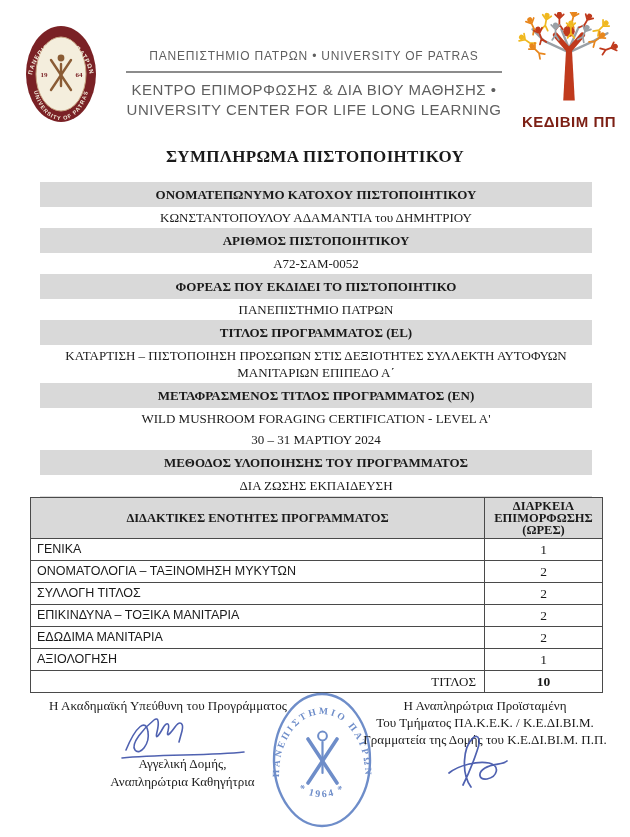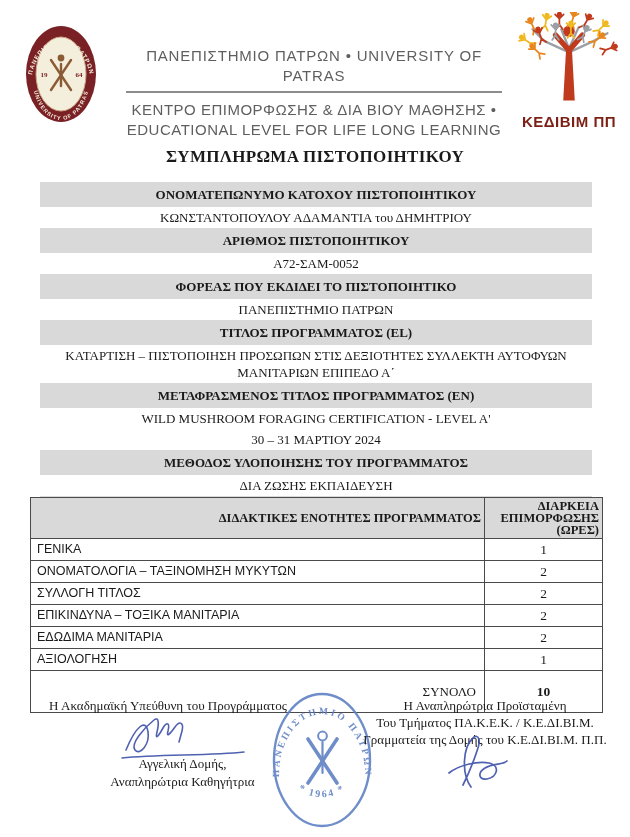--- a/index.html
+++ b/index.html
@@ -9,46 +9,46 @@
     --logo-text:#7c1f14; --stamp-blue:#5b7ec2; --ink-blue:#3c50a8;
   }
   html,body{margin:0;padding:0;background:#fff;}
   .page{position:relative;width:630px;height:837px;background:#fff;overflow:hidden;
         font-family:"Liberation Serif","DejaVu Serif",serif;color:var(--text);}
 
   
   .seal-svg{position:absolute;left:24px;top:24px;width:74px;height:100px;}
   .hdr-center{position:absolute;left:126px;top:46px;width:376px;text-align:center;
               font-family:"Liberation Sans","DejaVu Sans",sans-serif;color:var(--header-gray);}
-  .h-line1{font-size:15px;letter-spacing:.8px;line-height:20px;}
+  .h-line1{font-size:12px;letter-spacing:.8px;line-height:20px;}
   .h-rule{border-top:2px solid #8c8c8c;margin:5px 0 7px;}
   .h-line2,.h-line3{font-size:15px;letter-spacing:.5px;line-height:20px;}
   .logo-right{position:absolute;left:510px;top:12px;width:118px;text-align:center;}
   .tree-svg{width:116px;height:100px;display:block;margin:0 auto;}
   .logo-text{font-family:"Liberation Sans","DejaVu Sans",sans-serif;font-weight:bold;
              font-size:15px;letter-spacing:.5px;color:var(--logo-text);margin-top:1px;}
 
   
   .doc-title{position:absolute;left:0;top:147px;width:630px;text-align:center;
              font-weight:bold;font-size:17px;letter-spacing:.3px;}
 
   
   .t1{position:absolute;left:40px;top:182px;width:552px;text-align:center;font-size:13px;}
   .t1 .h{background:var(--band);font-weight:bold;line-height:17px;padding:4px 0;}
   .t1 .v{line-height:17px;padding:2px 0;}
 
   
   .t2{position:absolute;left:30px;top:497px;width:573px;border-collapse:collapse;table-layout:fixed;}
   .t2 th,.t2 td{border:1px solid var(--border);}
-  .t2 th{background:var(--band);font-weight:bold;font-size:12.5px;line-height:12px;padding:2px 3px;text-align:right;}
+  .t2 th{background:var(--band);font-weight:bold;font-size:12.5px;line-height:12px;padding:2px 3px;text-align:center;}
   .t2 td.unit{font-family:"Liberation Sans","DejaVu Sans",sans-serif;font-size:12.5px;
               padding:3px 4px 3px 6px;line-height:15px;text-align:left;}
   .t2 td.hours{text-align:center;font-size:13.5px;line-height:15px;padding:3px 0;}
   .t2 td.total-label{text-align:right;font-size:13px;padding:3px 8px 3px 0;line-height:15px;}
-  .t2 td.total-val{text-align:center;font-weight:bold;font-size:13.5px;line-height:15px;padding:13px 0;}
+  .t2 td.total-val{text-align:center;font-weight:bold;font-size:13.5px;line-height:15px;padding:3px 0;}
   .col2{width:111px;}
 
   
   .f-line{position:absolute;text-align:center;font-size:13px;line-height:17px;}
   .sig-svg{position:absolute;}
   .stamp-svg{position:absolute;left:269px;top:687px;width:107px;height:146px;opacity:.88;}
 </style>
 </head>
 <body>
 
@@ -74,21 +74,21 @@
     </g>
     <circle cx="37" cy="34" r="3.4" fill="#8a5c35"></circle>
     <text x="20" y="53" font-size="7" font-weight="bold" fill="var(--seal-maroon)" text-anchor="middle">19</text>
     <text x="55" y="53" font-size="7" font-weight="bold" fill="var(--seal-maroon)" text-anchor="middle">64</text>
   </svg>
 
   <div class="hdr-center">
     <div class="h-line1">ΠΑΝΕΠΙΣΤΗΜΙΟ ΠΑΤΡΩΝ • UNIVERSITY OF PATRAS</div>
     <div class="h-rule"></div>
     <div class="h-line2">ΚΕΝΤΡΟ ΕΠΙΜΟΡΦΩΣΗΣ &amp; ΔΙΑ ΒΙΟΥ ΜΑΘΗΣΗΣ •</div>
-    <div class="h-line3">EDUCATIONAL LEVEL FOR LIFE LONG LEARNING</div>
+    <div class="h-line3">UNIVERSITY CENTER FOR LIFE LONG LEARNING</div>
   </div>
 
   <div class="logo-right">
     <svg class="tree-svg" viewBox="0 0 116 104">
       <defs>
         <g id="tp">
           <circle cy="-6.5" r="2.7" fill="currentColor" stroke="none"></circle>
           <path d="M0,-3.5 L0,4 M0,-2 L-4.5,-6.5 M0,-2 L4.5,-6.5 M0,4 L-3.5,9 M0,4 L3.5,9" fill="none" stroke="currentColor" stroke-width="1.8" stroke-linecap="round"></path>
         </g>
       </defs>
@@ -163,21 +163,21 @@
     </tr>
     <tr>
       <td class="unit">ΕΔΩΔΙΜΑ ΜΑΝΙΤΑΡΙΑ</td>
       <td class="hours col2">2</td>
     </tr>
     <tr>
       <td class="unit">ΑΞΙΟΛΟΓΗΣΗ</td>
       <td class="hours col2">1</td>
     </tr>
     <tr>
-      <td class="total-label">ΣΥΝΟΛΟ</td>
+      <td class="total-label">ΤΙΤΛΟΣ</td>
       <td class="total-val col2">10</td>
     </tr>
   </tbody>
     </table>
 
   <div class="f-line" style="left:28px;top:697px;width:280px;">Η Ακαδημαϊκή Υπεύθυνη του Προγράμματος</div>
   <svg class="sig-svg" style="left:118px;top:710px;" width="130" height="56" viewBox="0 0 130 56">
     <g fill="none" stroke="var(--ink-blue)" stroke-width="1.6" stroke-linecap="round" opacity=".9">
       <path d="M8,40 C18,16 28,8 30,22 C32,34 22,46 17,40 C12,34 26,18 36,10 C41,6 41,14 39,22 C37,30 40,27 45,18 C49,11 52,13 50,21 C48,28 52,24 57,17 C62,10 66,13 64,21 L61,32"></path>
       <path d="M4,48 C40,44 92,46 126,42"></path>

